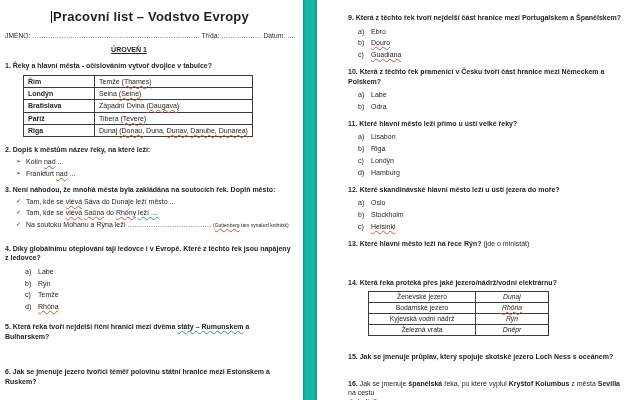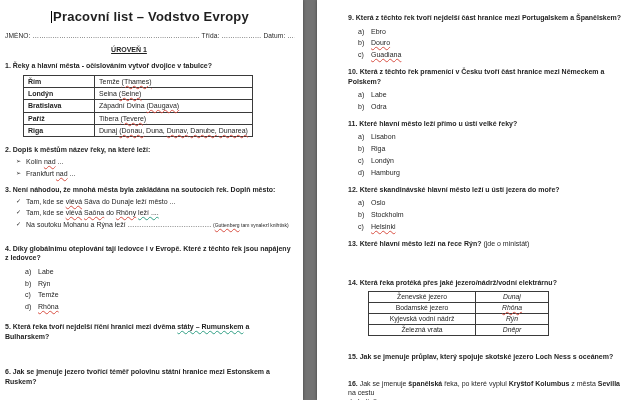--- a/index.html
+++ b/index.html
@@ -1,18 +1,18 @@
 <!DOCTYPE html>
 <html><head>
 <meta charset="utf-8">
 <style>
   html,body{margin:0;padding:0;}
   body{background:#a8a8a8;font-family:"Liberation Sans",sans-serif;color:#1f1f1f;
        -webkit-font-smoothing:antialiased;}
-  .screen{position:relative;width:631px;height:400px;overflow:hidden;background:#737373;}
+  .screen{position:relative;width:631px;height:400px;overflow:hidden;background:#14b8a6;}
   .page{position:absolute;top:0;height:400px;background:#fff;box-shadow:0 0 3px rgba(0,0,0,.45);}
   .page-left{left:-2px;width:305px;}
   .page-right{left:317px;width:316px;}
   .inner-l{padding:4px 8px 0 7px;}
   .inner-r{padding:13px 6px 0 31px;}
 
   .title-row{text-align:center;margin-top:3px;white-space:nowrap;}
   .title{font-size:13px;font-weight:bold;letter-spacing:.2px;}
   .caret{display:inline-block;width:1px;height:12px;background:#000;vertical-align:-2px;margin-right:1px;}
 

